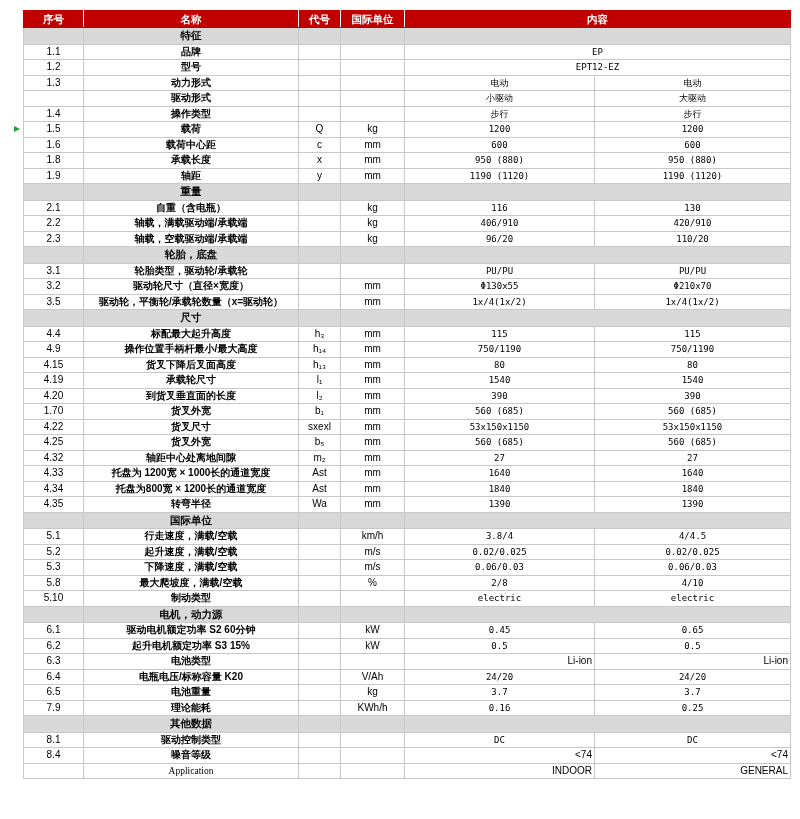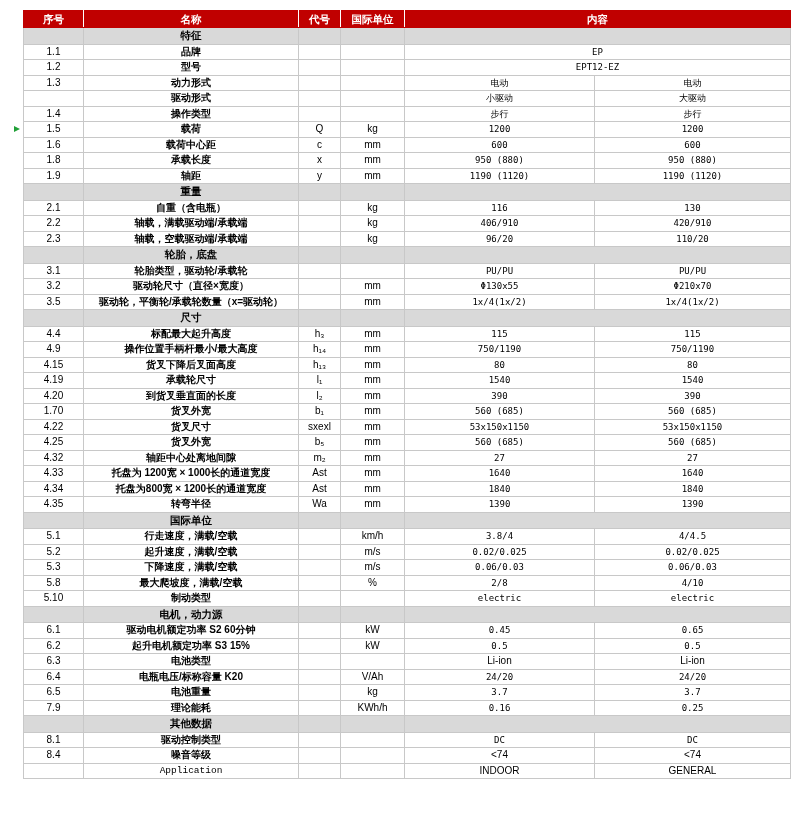--- a/index.html
+++ b/index.html
@@ -18,22 +18,22 @@
         font-size:10px;height:14.5px;line-height:14.5px;
         overflow:hidden;white-space:nowrap;vertical-align:middle;}
   thead th{background:var(--header-bg);color:var(--header-fg);font-weight:bold;
         font-size:10.5px;height:16px;line-height:16px;
         border:1px solid var(--header-bg);border-right:1px solid #fff;}
   thead th:last-child{border-right:1px solid var(--header-bg);margin-left:23px;}
   tr.sec td{background:var(--section-bg);height:15.5px;line-height:15.5px;}
   td.title{font-weight:bold;font-size:10.5px;}
   td.name{font-weight:bold;}
   td.val{font-family:"DejaVu Sans Mono","Liberation Mono",monospace;font-size:9px;}
-  td.sansval{font-family:"Liberation Sans","DejaVu Sans",sans-serif;font-size:10px;}
-  td.mono{font-family:Liberation Mono, monospace;font-weight:normal;font-size:9.5px;}
+  td.sansval{font-family:"Liberation Sans","DejaVu Sans",sans-serif;font-size:10px;text-align:right;}
+  td.mono{font-family:Liberation Serif, serif;font-weight:normal;font-size:9.5px;}
   td.rel{position:relative;overflow:visible;}
   .marker{position:absolute;left:-10px;top:4px;width:0;height:0;
           border-top:3.5px solid transparent;border-bottom:3.5px solid transparent;
           border-left:6px solid var(--marker);}
 </style>
 </head>
 <body>
 
 <div class="wrap">
   <table>

